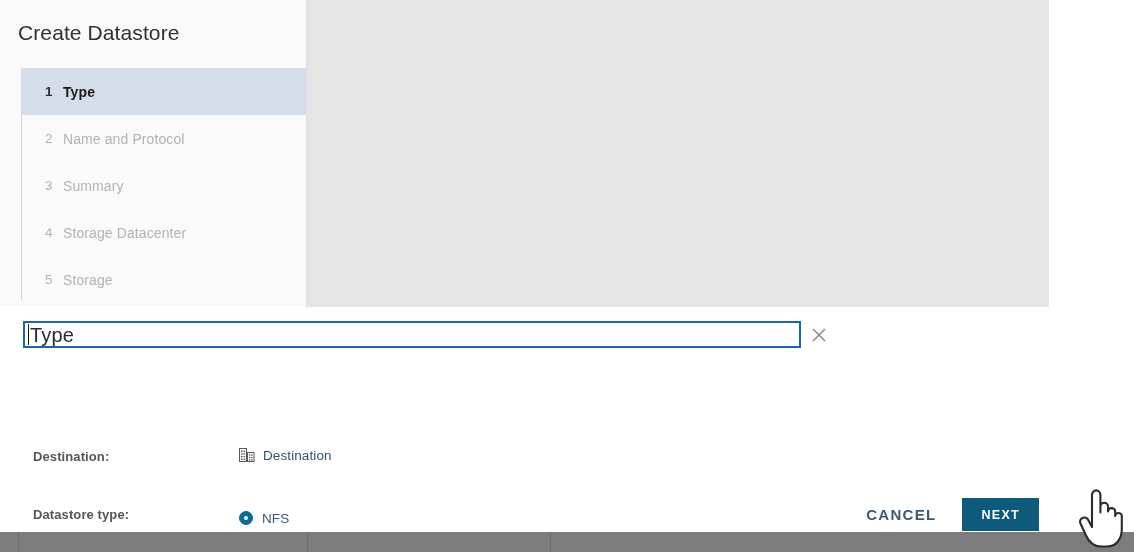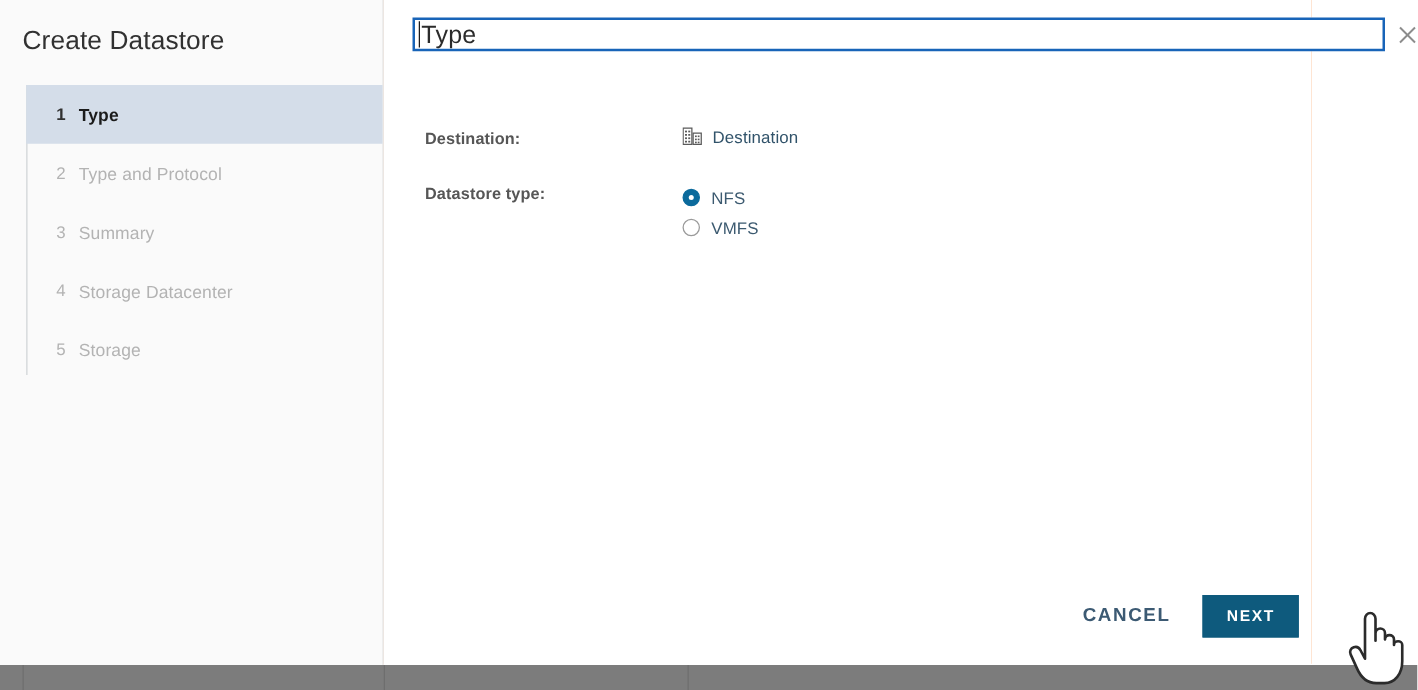--- a/index.html
+++ b/index.html
@@ -21,21 +21,22 @@
     background: #ffffff;
   }
 
   
   .wizard {
     position: absolute;
     left: 0; top: 0;
     width: 1049px;
     height: 532px;
     display: flex;
-    background: #f97316;
+    background: #e5e5e5;
+    flex-direction: column;
   }
 
   
   .wizard-sidebar {
     position: relative;
     width: 307px;
     height: 532px;
     background: #fafafa;
     border-right: 1px solid #e0e0e0;
     flex: 0 0 307px;
@@ -166,20 +167,21 @@
   .form-body {
     position: relative;
     padding-left: 33px;
     padding-top: 41px;
   }
 
   .form-row {
     display: flex;
     align-items: flex-start;
     margin-bottom: 0;
+    margin-top: 39px;
   }
 
   .form-row.destination-row { margin-bottom: 25px; }
 
   .form-label {
     width: 206px;
     flex: 0 0 206px;
     font-size: 13px;
     font-weight: 700;
     color: #565656;
@@ -339,21 +341,21 @@
 
       <div class="steps">
 
         <div class="step is-active">
           <span class="step-num">1</span>
           <span class="step-label">Type</span>
         </div>
 
         <div class="step">
           <span class="step-num">2</span>
-          <span class="step-label">Type and Protocol</span>
+          <span class="step-label">Name and Protocol</span>
         </div>
 
         <div class="step">
           <span class="step-num">3</span>
           <span class="step-label">Summary</span>
         </div>
 
         <div class="step">
           <span class="step-num">4</span>
           <span class="step-label">Storage Datacenter</span>

